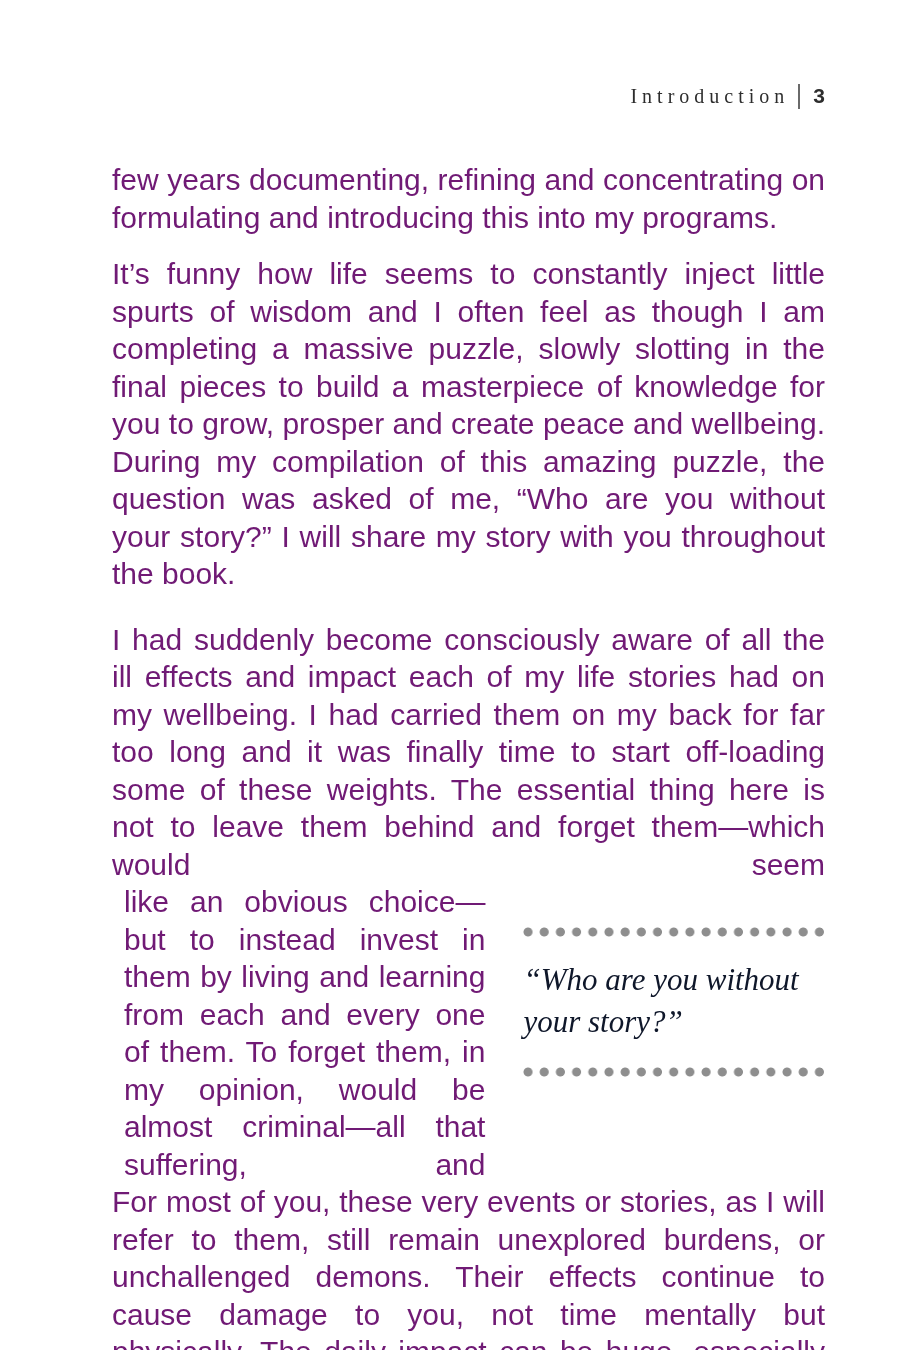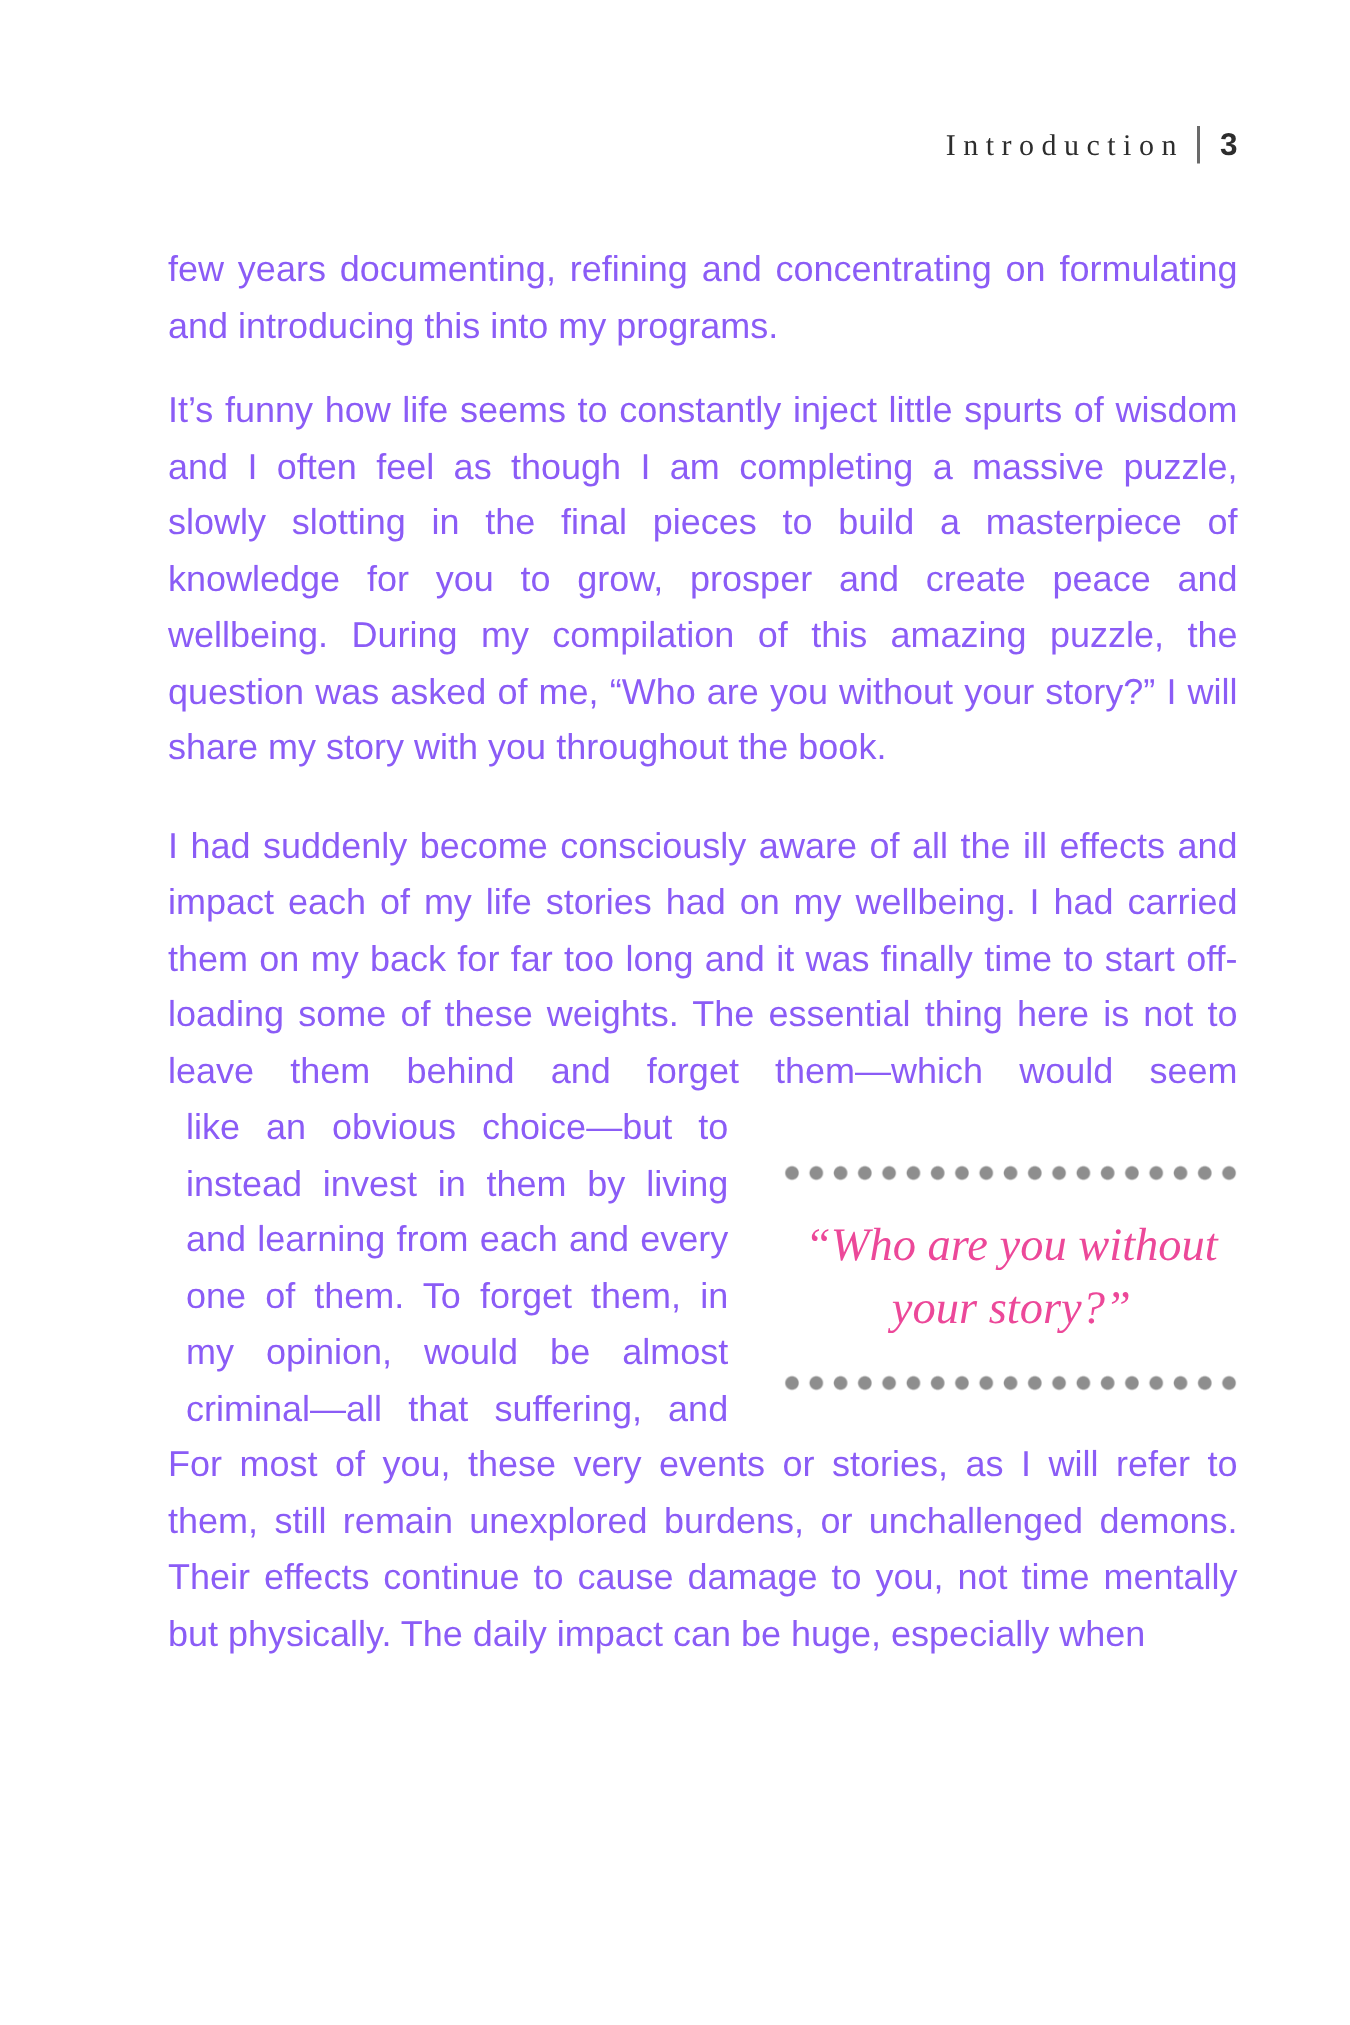--- a/index.html
+++ b/index.html
@@ -41,23 +41,23 @@
   }
   .header-num {
     font-family: "Liberation Sans", sans-serif;
     font-size: 21px;
     font-weight: bold;
     color: #2d2d2d;
   }
 
   
   .body-text p {
-    font-size: 24px;
+    font-size: 30px;
     line-height: 37.5px;
-    color: #8b5cf6;
+    color: #701a75;
     margin: 0 0 19px 0;
     text-align: justify;
   }
   p.p3-before {
     margin-bottom: 0;
     text-align-last: justify;
     margin-top: 28px;
   }
   .wrap-row {
     display: flex;
@@ -82,22 +82,21 @@
     height: 10px;
     background-image: radial-gradient(circle at 5px 5px, #8e8e8e 4.1px, rgba(0,0,0,0) 4.9px);
     background-size: 16.2px 10px;
     background-repeat: repeat-x;
   }
   .quote-text {
     font-family: "Liberation Serif", "DejaVu Serif", serif;
     font-style: italic;
     font-size: 31px;
     line-height: 42px;
-    color: #ec4899;
-    text-align: center;
+    color: #0f172a;
     margin: 22px 0 24px 0;
   }
 </style>
 </head>
 <body>
 
 <div class="page">
   <div class="content">
 
     <header class="running-header">

